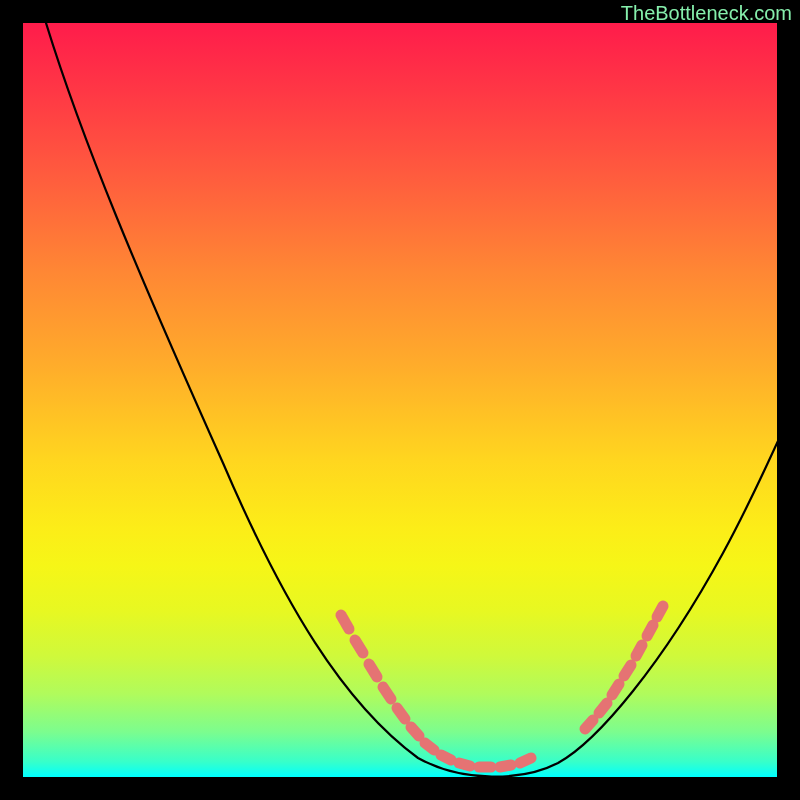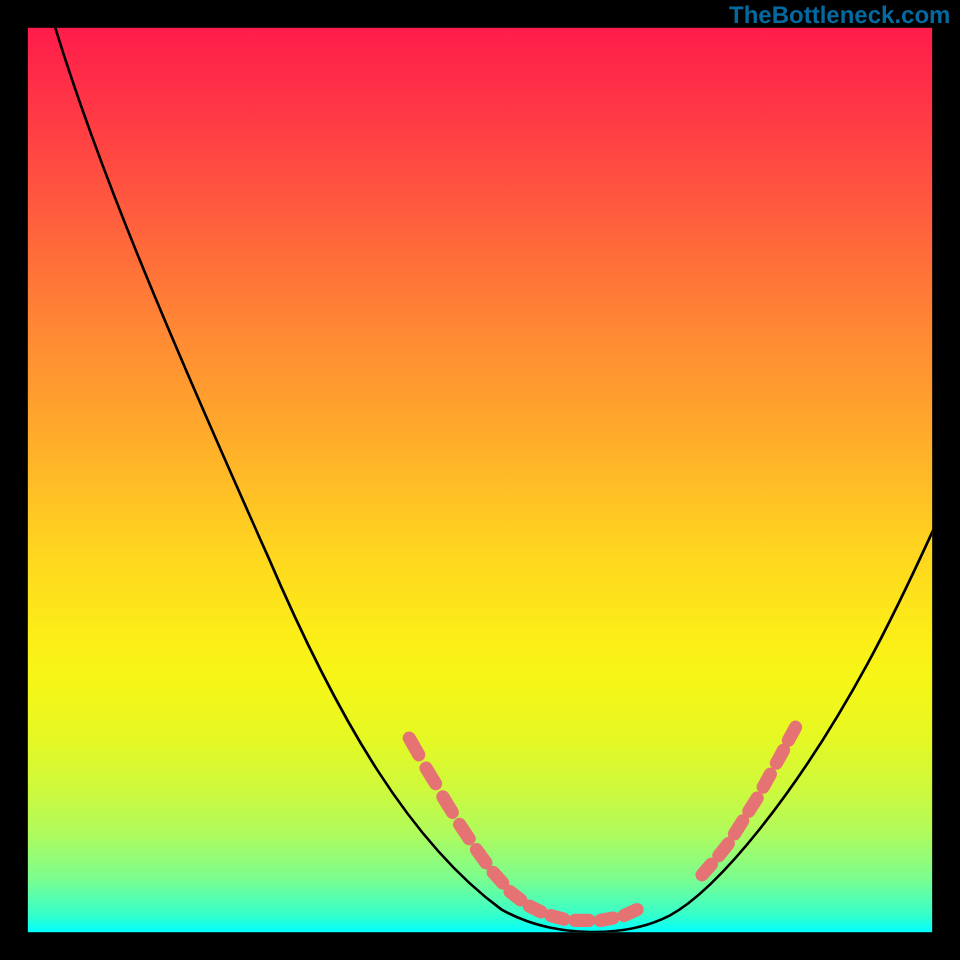--- a/index.html
+++ b/index.html
@@ -48,22 +48,22 @@
     width: 754px;
     height: 754px;
     overflow: visible;
   }
   .watermark {
     position: absolute;
     top: 2px;
     right: 8px;
     font-family: Arial, Helvetica, sans-serif;
     font-size: 20px;
-    font-weight: bold;
-    color: #0369a1;
+    font-weight: normal;
+    color: #86efac;
     letter-spacing: 0px;
   }
 </style>
 </head>
 <body>
 
 <div class="watermark">TheBottleneck.com</div>
 
 <div class="frame">
   <div class="gradient-bg"></div>

